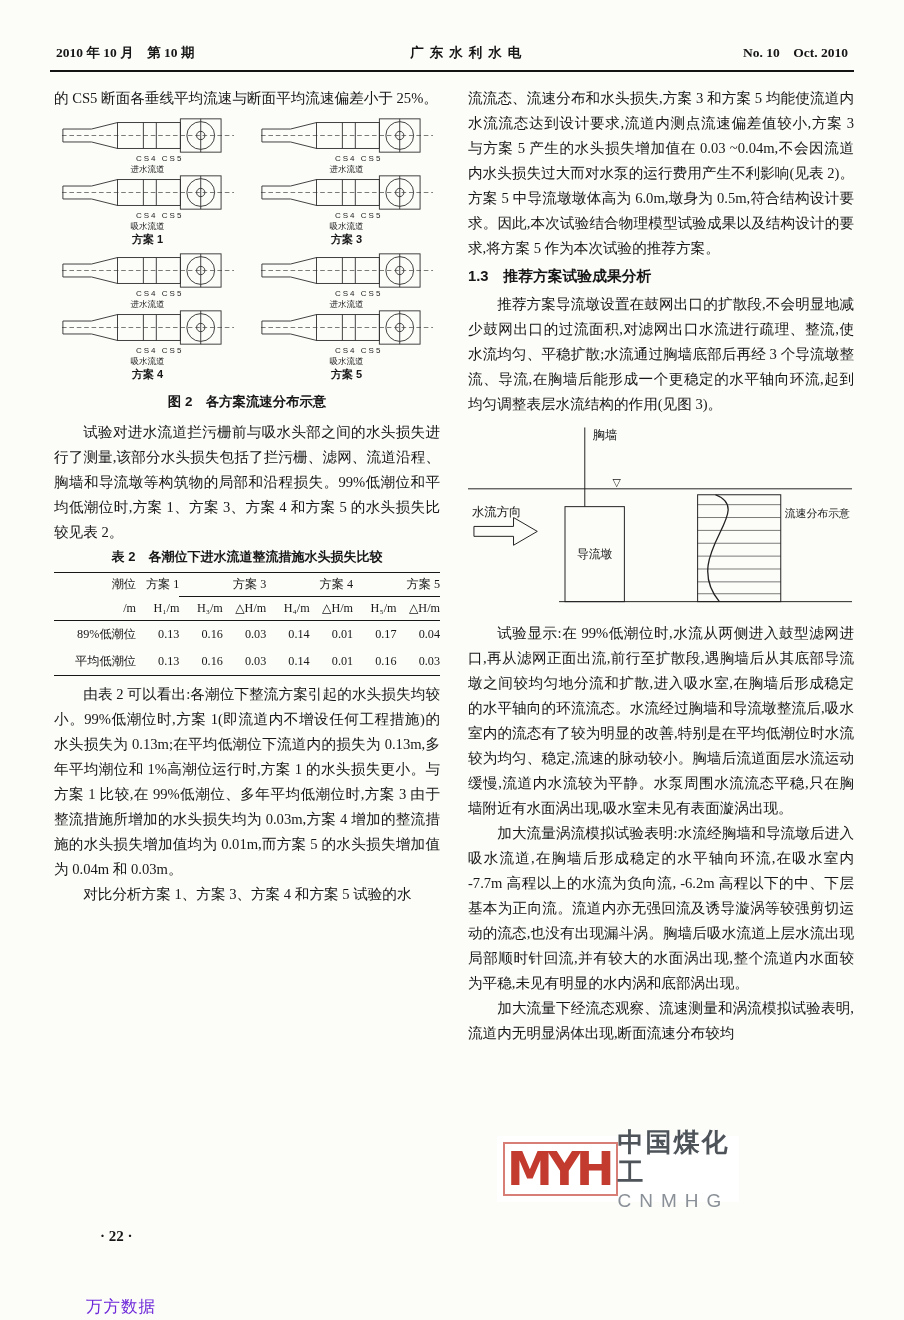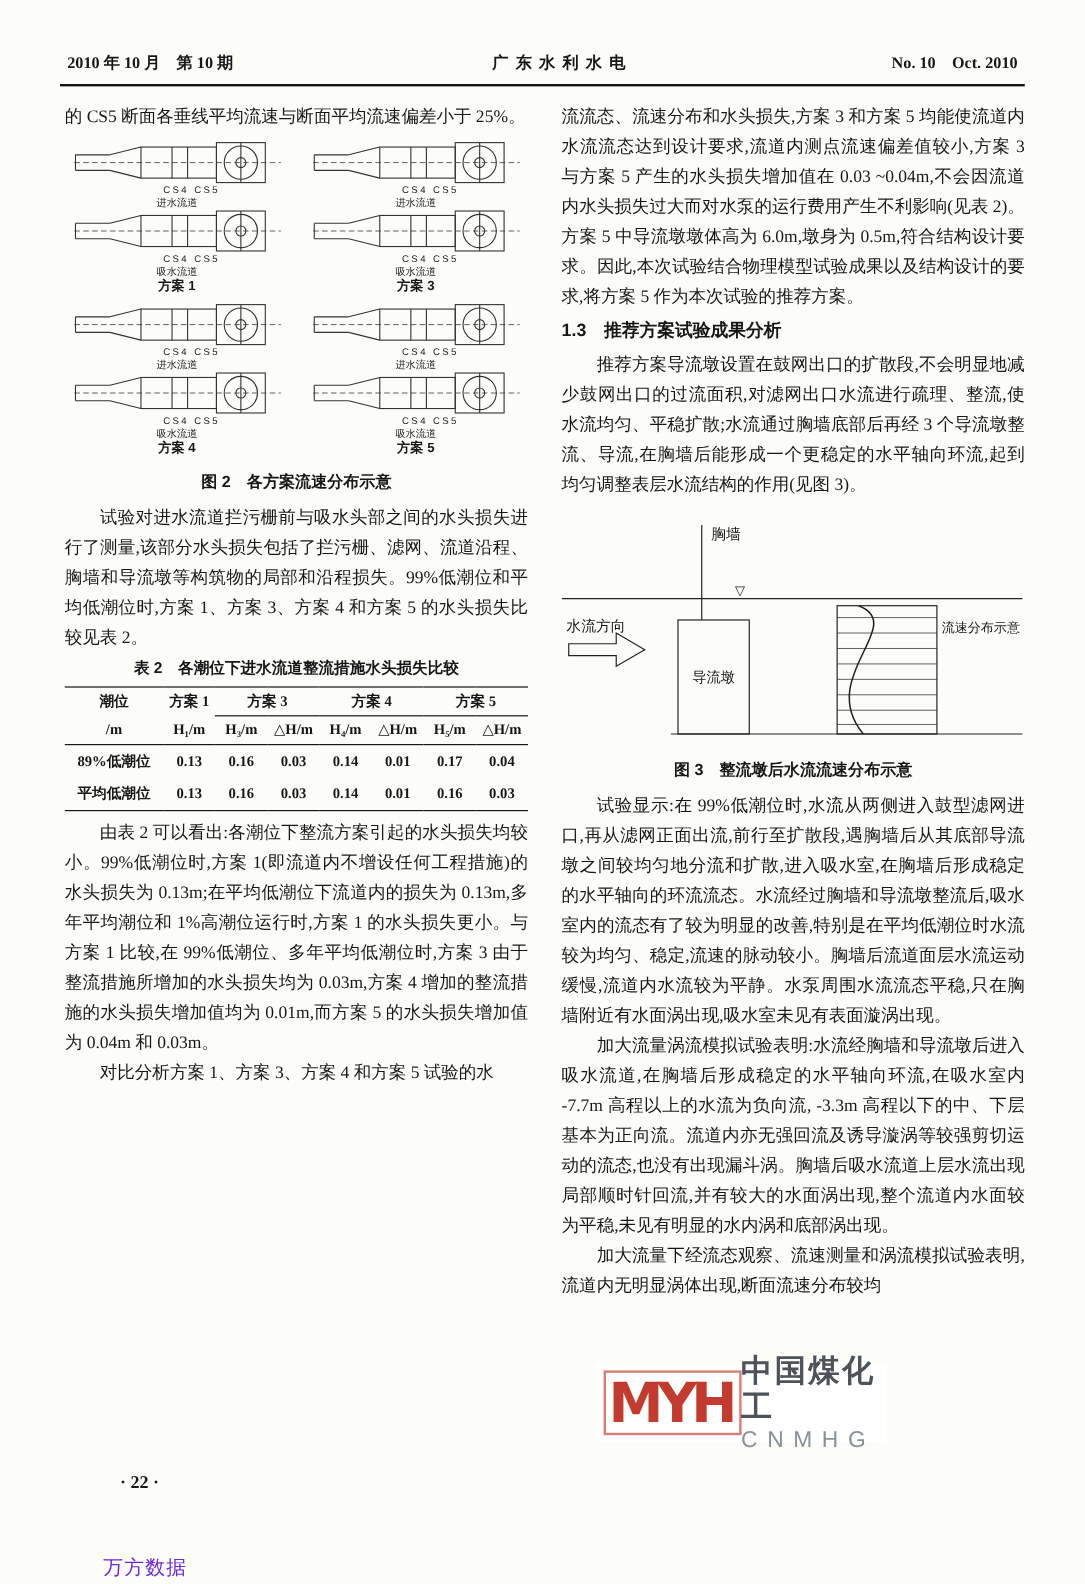--- a/index.html
+++ b/index.html
@@ -40,27 +40,27 @@
   }
   
   .table-block { margin:2px 0 6px 0; }
   .table-caption {
     text-align:center; font-weight:bold; font-size:13px; line-height:20px;
     font-family:"Liberation Sans","DejaVu Sans",sans-serif; margin-bottom:5px;
   }
   .tbl { width:100%; border-collapse:collapse; table-layout:fixed; font-size:12.2px;
          border-top:1.6px solid #171717; border-bottom:1.6px solid #171717; }
   .tbl .c0 { width:82px; }
-  .tbl th, .tbl td { text-align:center; font-weight:bold; padding:3px 0; line-height:17px; }
+  .tbl th, .tbl td { text-align:right; font-weight:normal; padding:3px 0; line-height:17px; }
   .tbl thead tr.sub th { border-bottom:1.1px solid #171717; }
   .tbl th.grp-ln { border-bottom:0.8px solid #171717; }
   .tbl tbody td { padding:5px 0; }
   .table-note { font-size:11.8px; line-height:17px; margin-top:5px; padding-left:1em; }
   
-  .fig3-block { margin:16px 0 4px 0; }
+  .fig3-block { margin:6px 0 4px 0; }
   .fig3-svg { width:386px; height:194px; display:block; }
   .fig3-svg text { fill:#161616; font-family:"Liberation Serif","DejaVu Serif",serif; }
   
   .watermark {
     position:absolute; left:497px; top:1136px; width:242px; height:66px;
     background:rgba(255,255,255,0.97);
     display:flex; align-items:center; padding:2px 6px; z-index:5;
   }
   .wm-logo {
     font-family:"DejaVu Sans",sans-serif; font-weight:bold; font-size:46px; line-height:50px;
@@ -259,25 +259,24 @@
             <line x1="232" y1="160" x2="316" y2="160" stroke-width="0.6"></line>
             <line x1="232" y1="172" x2="316" y2="172" stroke-width="0.6"></line>
             <path d="M 250 72 C 292 88, 214 132, 254 180" stroke-width="1.3"></path>
           </g>
           <text x="126" y="16" font-size="12.5">胸墙</text>
           <text x="146" y="63" font-size="11">▽</text>
           <text x="4" y="93" font-size="12.5">水流方向</text>
           <text x="128" y="136" font-size="12" text-anchor="middle">导流墩</text>
           <text x="320" y="94" font-size="11">流速分布示意</text>
         </svg>
-        <div class="fig-caption">图 3　整流墩后水流流速分布示意</div>
       </div>
 
       <p class="indent">试验显示:在 99%低潮位时,水流从两侧进入鼓型滤网进口,再从滤网正面出流,前行至扩散段,遇胸墙后从其底部导流墩之间较均匀地分流和扩散,进入吸水室,在胸墙后形成稳定的水平轴向的环流流态。水流经过胸墙和导流墩整流后,吸水室内的流态有了较为明显的改善,特别是在平均低潮位时水流较为均匀、稳定,流速的脉动较小。胸墙后流道面层水流运动缓慢,流道内水流较为平静。水泵周围水流流态平稳,只在胸墙附近有水面涡出现,吸水室未见有表面漩涡出现。</p>
-      <p class="indent">加大流量涡流模拟试验表明:水流经胸墙和导流墩后进入吸水流道,在胸墙后形成稳定的水平轴向环流,在吸水室内 -7.7m 高程以上的水流为负向流, -3.3m 高程以下的中、下层基本为正向流。流道内亦无强回流及诱导漩涡等较强剪切运动的流态,也没有出现漏斗涡。胸墙后吸水流道上层水流出现局部顺时针回流,并有较大的水面涡出现,整个流道内水面较为平稳,未见有明显的水内涡和底部涡出现。</p>
+      <p class="indent">加大流量涡流模拟试验表明:水流经胸墙和导流墩后进入吸水流道,在胸墙后形成稳定的水平轴向环流,在吸水室内 -7.7m 高程以上的水流为负向流, -6.2m 高程以下的中、下层基本为正向流。流道内亦无强回流及诱导漩涡等较强剪切运动的流态,也没有出现漏斗涡。胸墙后吸水流道上层水流出现局部顺时针回流,并有较大的水面涡出现,整个流道内水面较为平稳,未见有明显的水内涡和底部涡出现。</p>
       <p class="indent">加大流量下经流态观察、流速测量和涡流模拟试验表明,流道内无明显涡体出现,断面流速分布较均</p>
     </div>
   </div>
 
   <div class="watermark">
     <div class="wm-logo">MYH</div>
     <div class="wm-text">
       <div class="wm-title">中国煤化工</div>
       <div class="wm-sub">CNMHG</div>
     </div>

